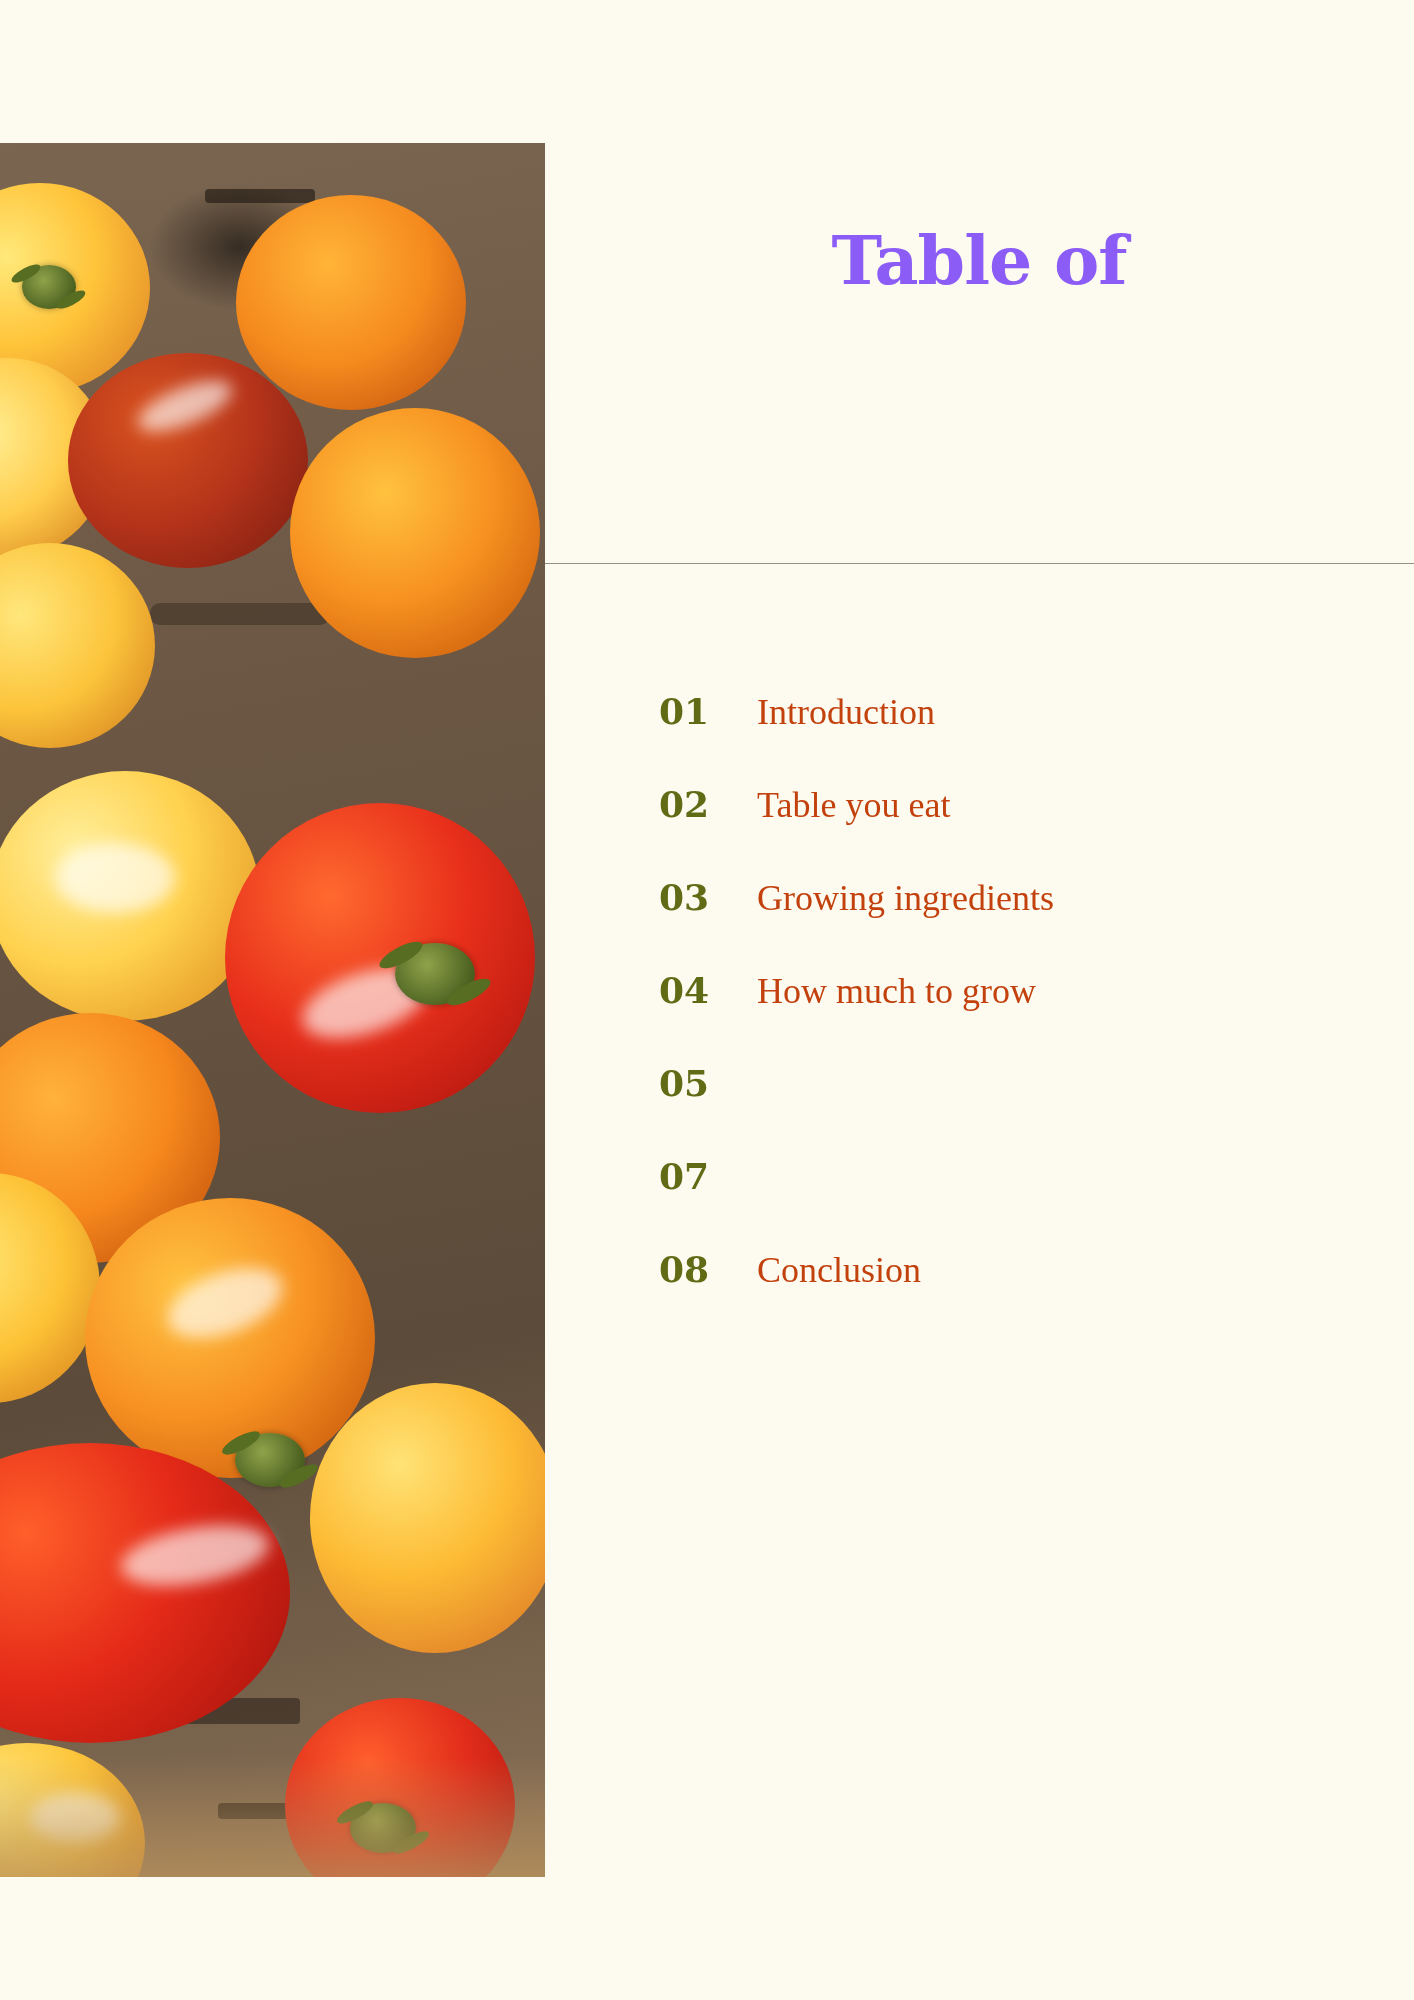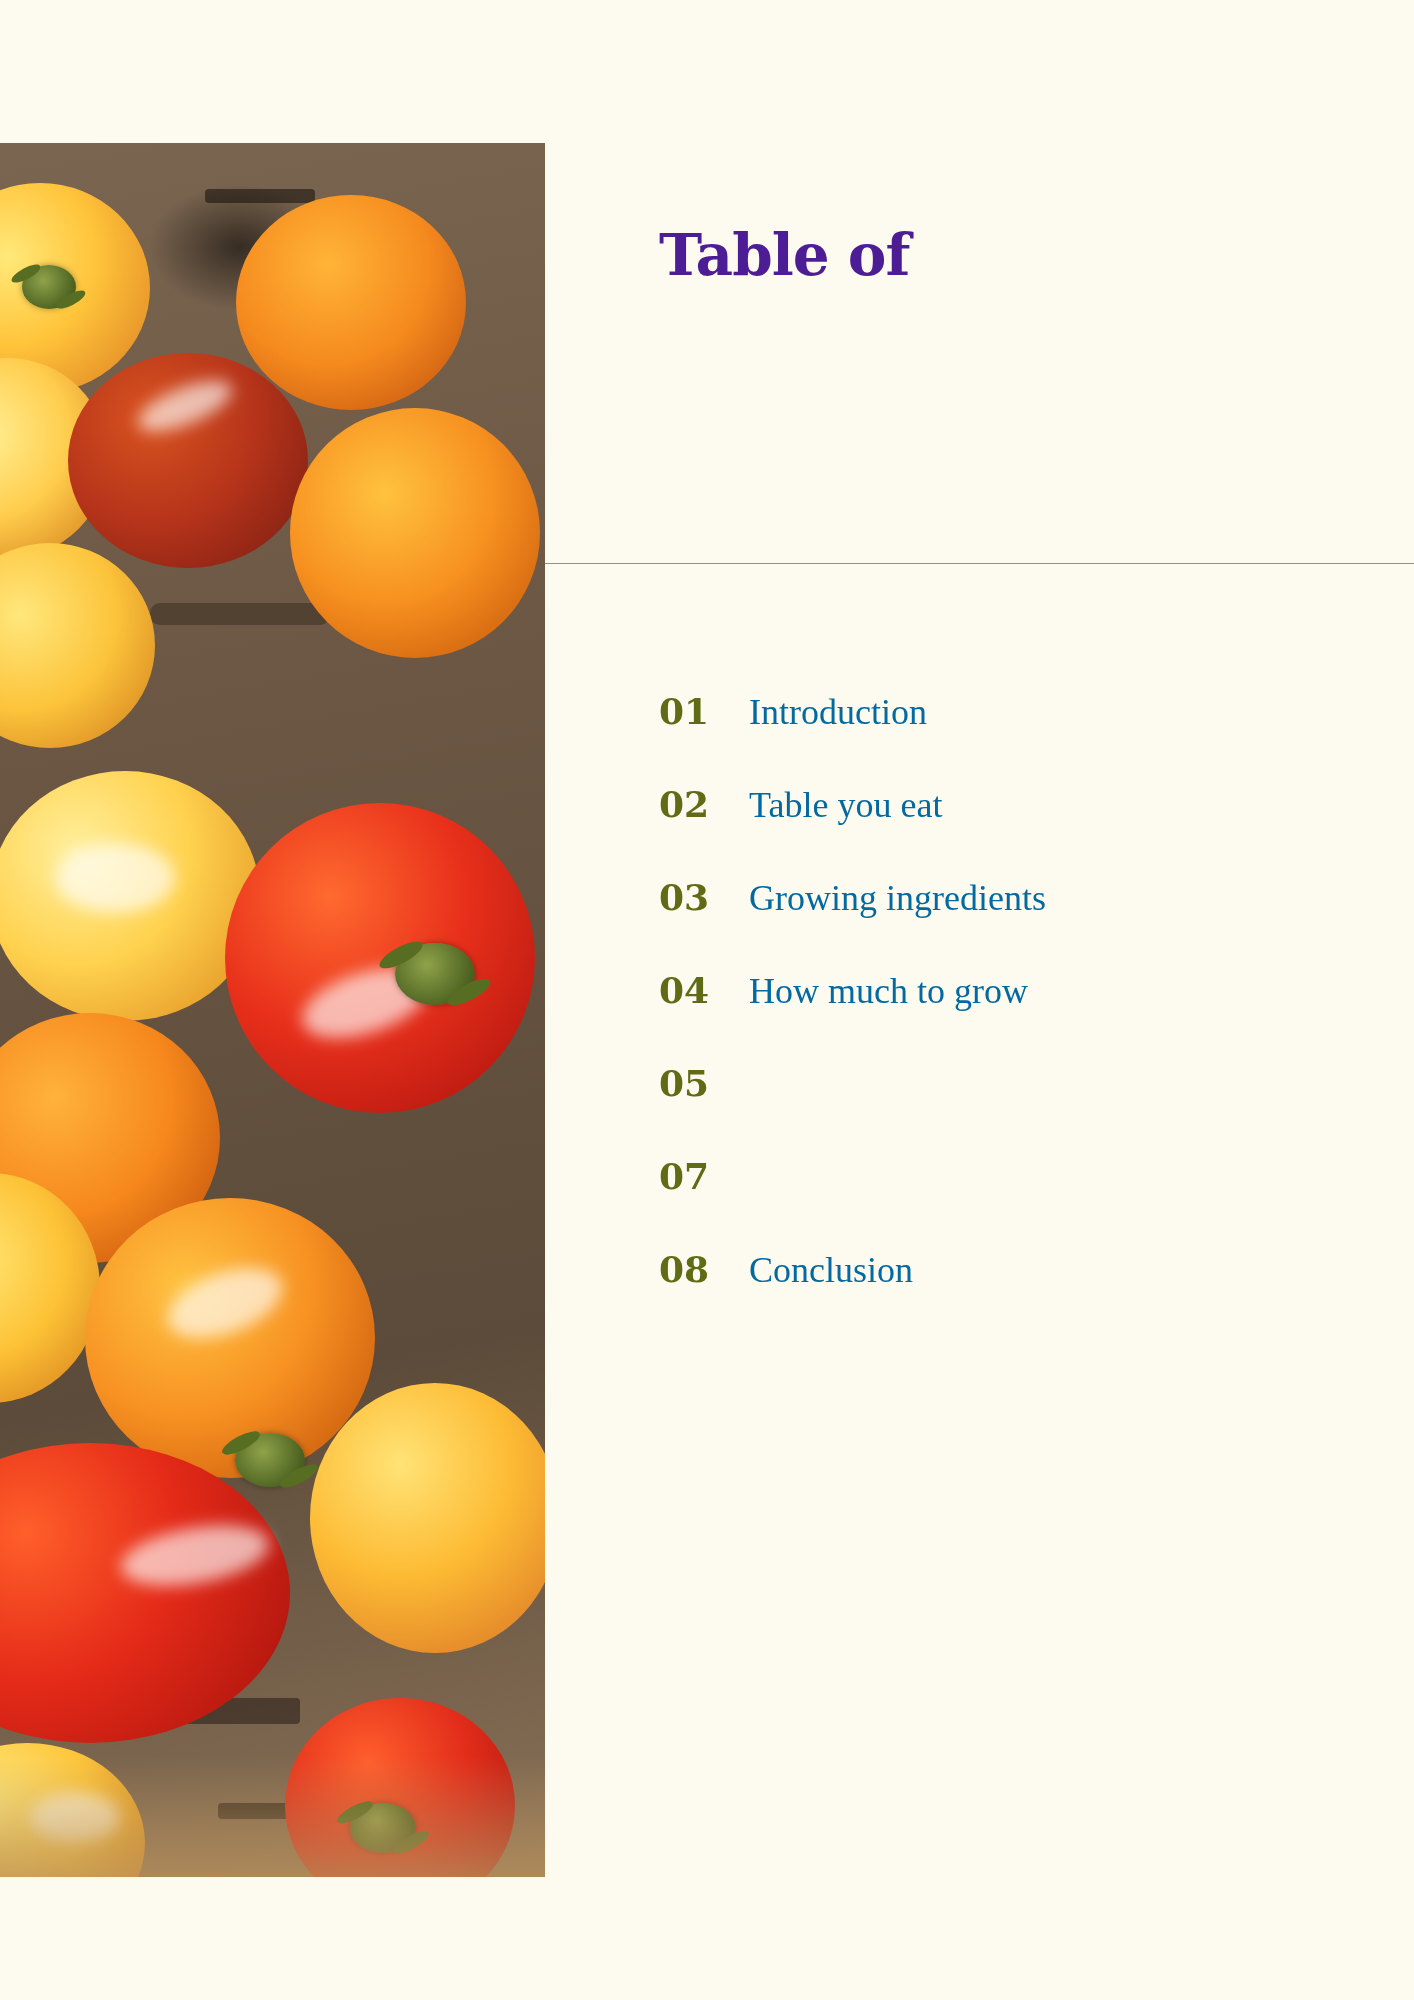--- a/index.html
+++ b/index.html
@@ -90,26 +90,27 @@
     top: 0;
     width: 869px;
     height: 2000px;
   }
 
   .title {
     position: absolute;
     left: 114px;
     top: 224px;
     width: 640px;
-    color: #4c1d95;
+    color: #8b5cf6;
     font-family: "DejaVu Serif", serif;
     font-weight: 700;
-    font-size: 58px;
+    font-size: 68px;
     line-height: 1.07;
     letter-spacing: -1px;
+    text-align: center;
   }
   
   .rule-full {
     position: absolute;
     left: 545px;
     width: 869px;
     top: 563px;
     border-top: 1.5px solid #3a3a2a;
     opacity: 0.55;
   }
@@ -131,25 +132,26 @@
     width: 90px;
     flex: 0 0 90px;
     color: #5f6b15;
     font-family: "DejaVu Serif", serif;
     font-weight: 700;
     font-size: 36px;
     letter-spacing: 0px;
   }
 
   .toc-label {
-    color: #0369a1;
+    color: #c2410c;
     font-family: "Liberation Serif", serif;
     font-size: 36px;
     line-height: 1;
     white-space: nowrap;
+    margin-left: 8px;
   }
 </style>
 </head>
 <body>
 
 <div class="page">
 
   <div class="photo-panel">
     <div class="photo-bg"></div>
 

